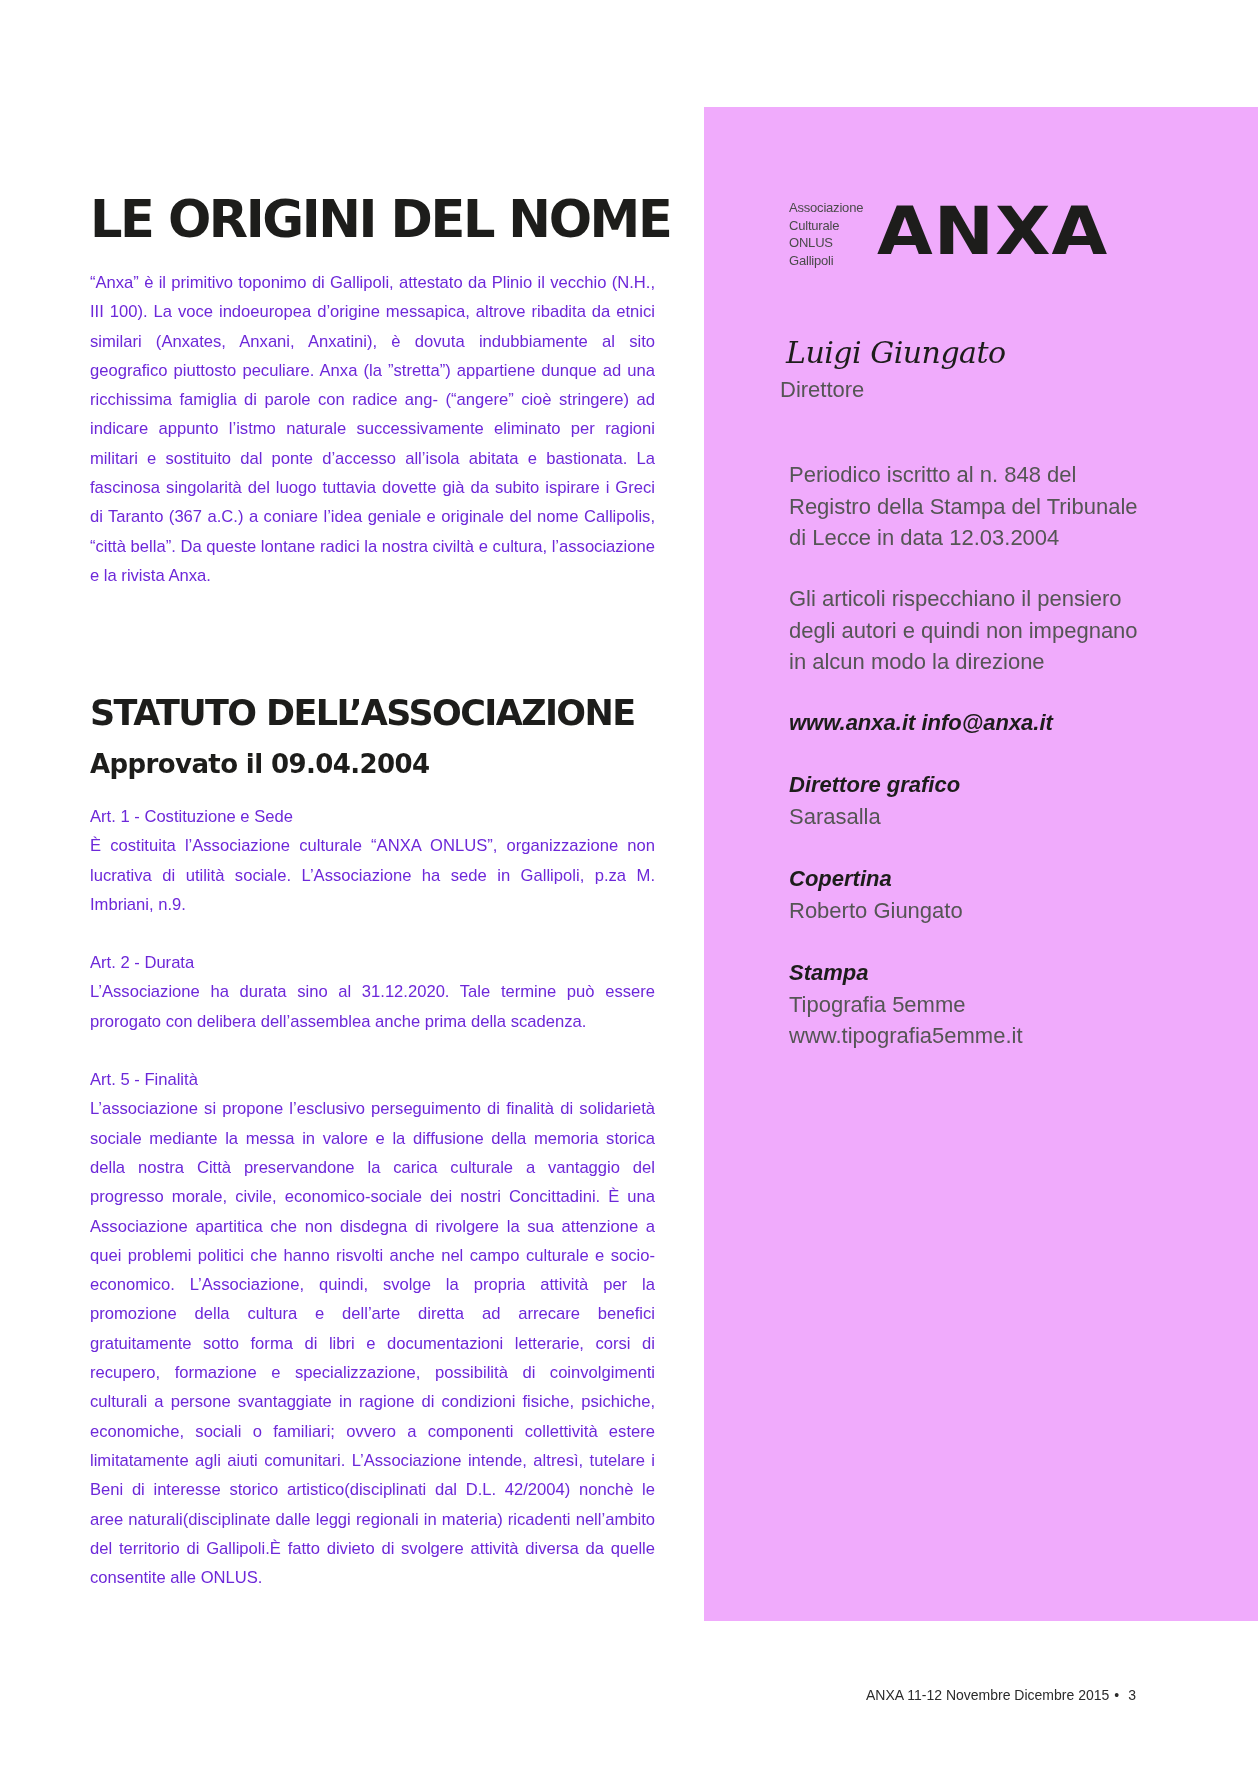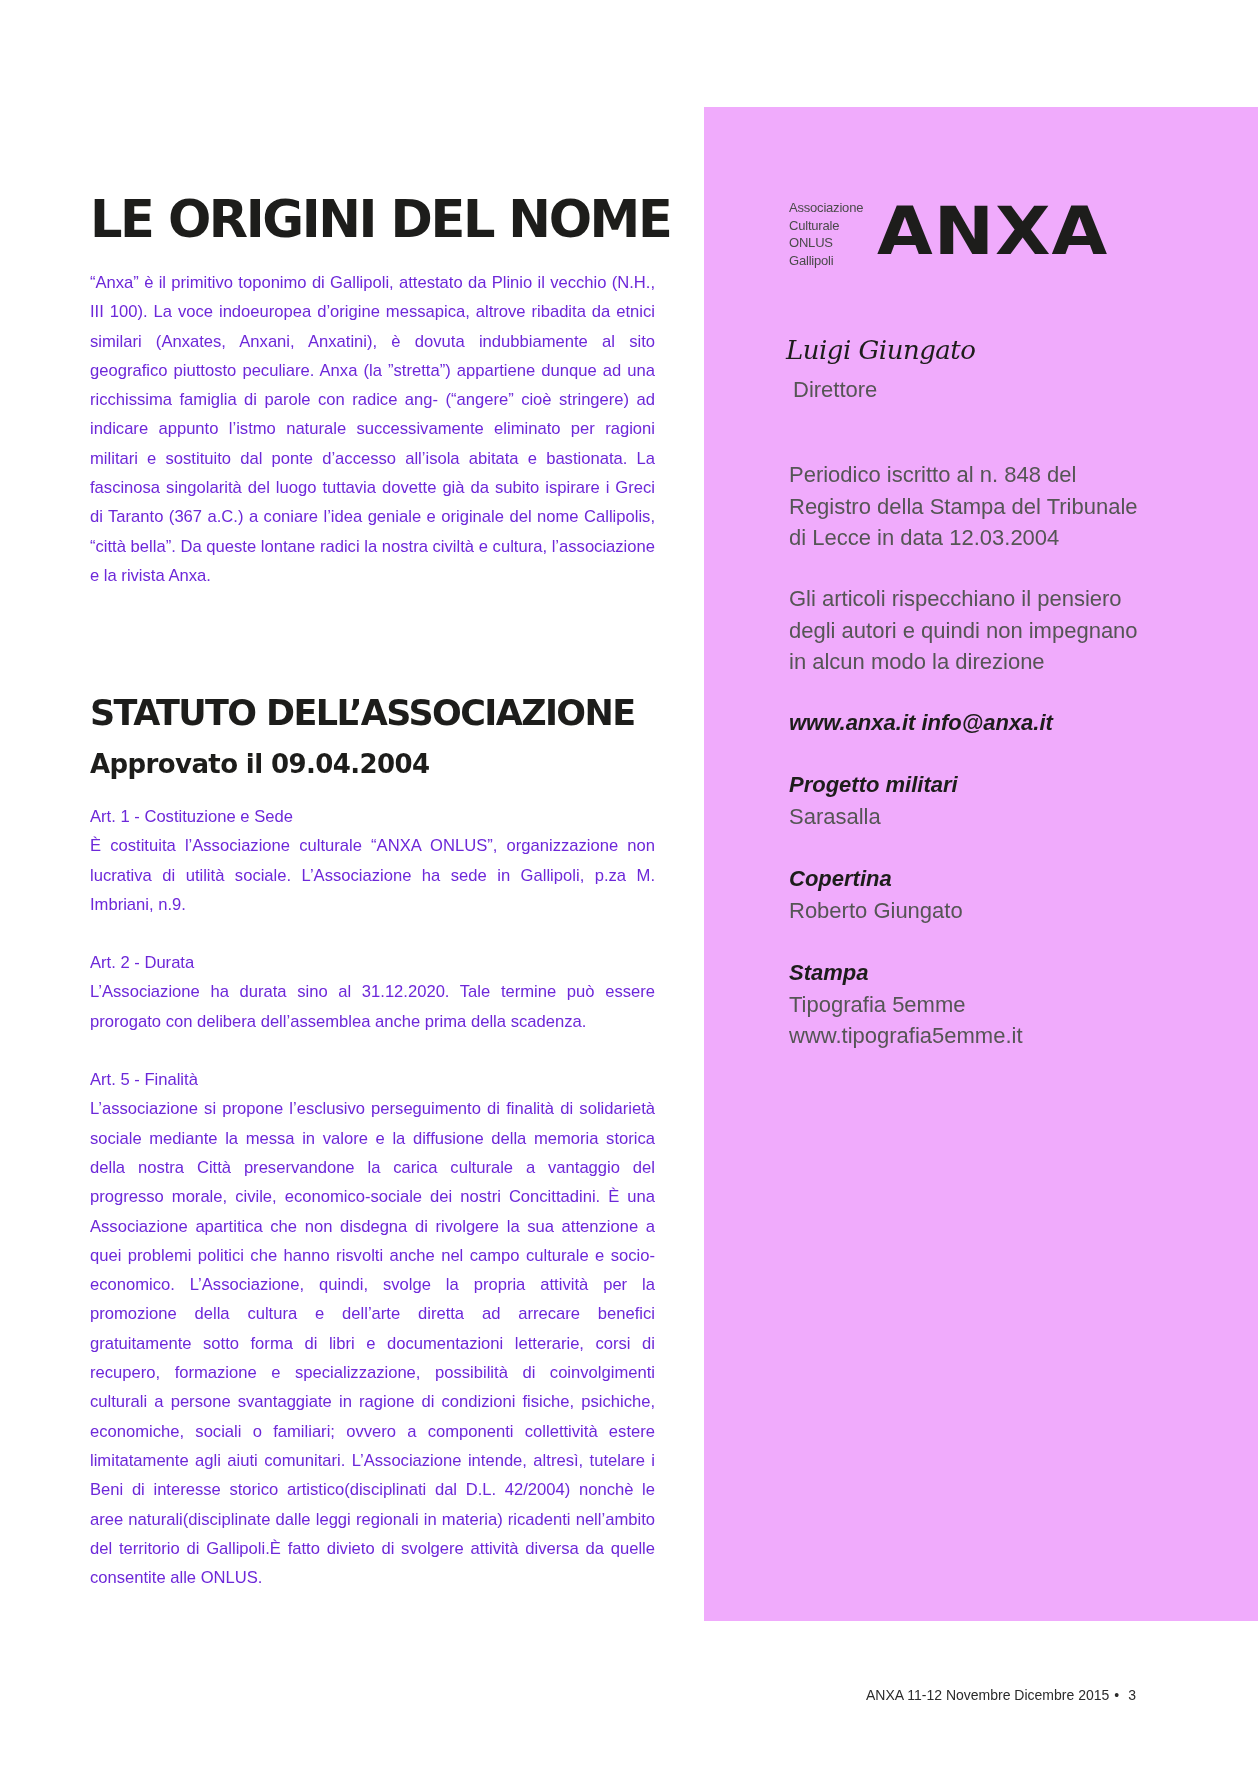--- a/index.html
+++ b/index.html
@@ -47,24 +47,24 @@
     .logo-small div { white-space: nowrap; }
     .logo-big {
       position: absolute; left: 88px; top: 4px;
       font-family: "DejaVu Sans", sans-serif; font-weight: bold;
       font-size: 72px; line-height: 60px; letter-spacing: 1px; color: #1d1d1b;
       transform: scaleY(0.92); transform-origin: top left;
     }
     .signature {
       position: absolute; left: 82px; top: 228px;
       font-family: "DejaVu Serif", serif; font-style: italic;
-      font-size: 26px; color: #1d1d1b; letter-spacing: -0.5px; white-space: nowrap;
+      font-size: 30px; color: #1d1d1b; letter-spacing: -0.5px; white-space: nowrap;
     }
     .role {
-      position: absolute; left: 89px; top: 270px;
+      position: absolute; left: 76px; top: 270px;
       font-family: "Liberation Sans", sans-serif; font-size: 22px; color: #555555;
     }
     .side-block {
       position: absolute; left: 85px; width: 440px;
       font-family: "Liberation Sans", sans-serif; font-size: 22px;
       line-height: 31.5px; color: #555555;
     }
     .side-block div { white-space: nowrap; }
     .side-title { color: #1d1d1b; font-weight: bold; font-style: italic; }
 
@@ -125,21 +125,21 @@
     <div>Gli articoli rispecchiano il pensiero</div>
     <div>degli autori e quindi non impegnano</div>
     <div>in alcun modo la direzione</div>
   </div>
 
   <div class="side-block" style="top:600px;">
     <div class="side-title">www.anxa.it info@anxa.it</div>
   </div>
 
   <div class="side-block" style="top:662px;">
-    <div class="side-title">Progetto militari</div>
+    <div class="side-title">Direttore grafico</div>
     <div>Sarasalla</div>
   </div>
 
   <div class="side-block" style="top:756px;">
     <div class="side-title">Copertina</div>
     <div>Roberto Giungato</div>
   </div>
 
   <div class="side-block" style="top:850px;">
     <div class="side-title">Stampa</div>

